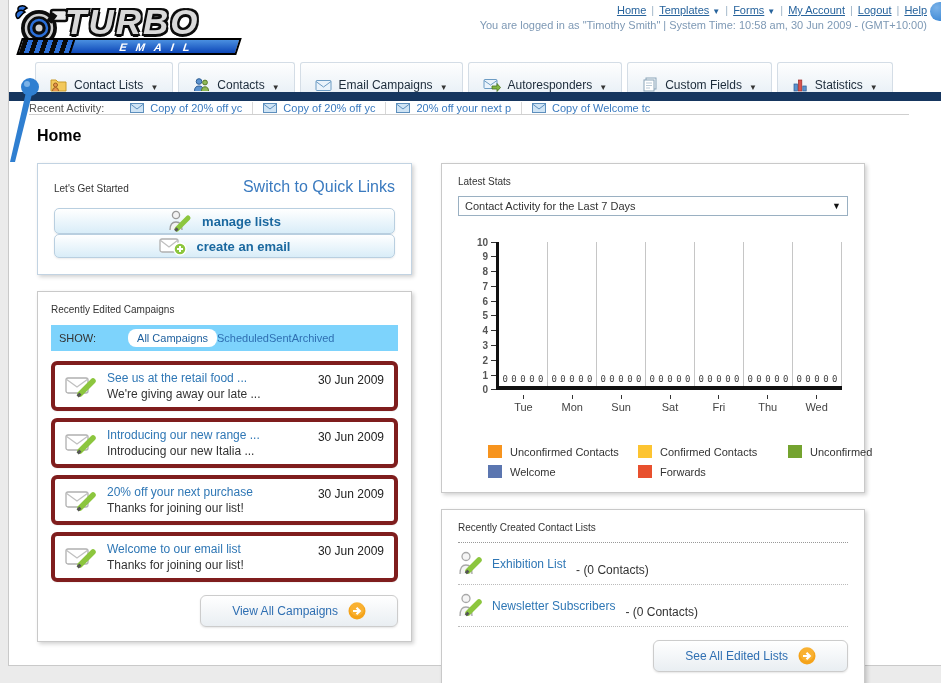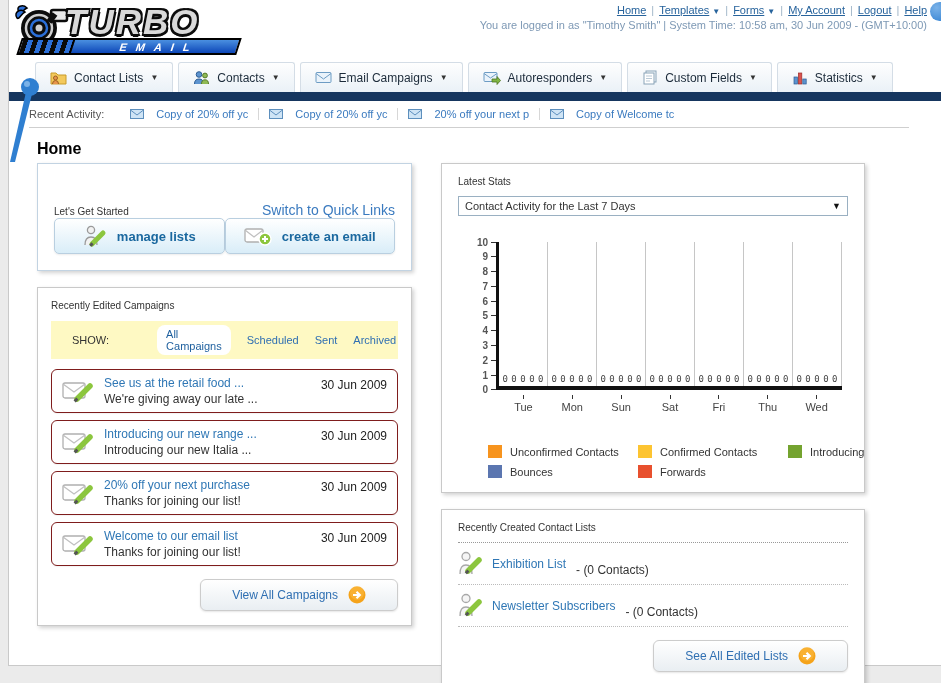--- a/index.html
+++ b/index.html
@@ -30,63 +30,63 @@
   .top-links .dd { color:#27639c; font-size:8px; }
   .login-line, .credits-line { font-size:11px; color:#7e99b5; margin-top:3px; }
 
   .corner-dot { position:absolute; right:-8px; top:2px; width:19px; height:19px; border-radius:50%;
       background:radial-gradient(circle at 35% 30%, #7ab2e8, #2f7fd1); }
 
   .pin-decoration { position:absolute; left:0; top:72px; width:40px; height:90px; z-index:5; }
 
   
   .tabbar { position:relative; padding-left:26px; height:30px; display:flex; gap:5px; }
-  .tab { display:inline-flex; align-items:center; gap:7px; padding:0 14px; height:30px;
+  .tab { display:inline-flex; align-items:flex-end; gap:7px; padding:0 14px; height:30px;
       background:linear-gradient(#fefefe,#eaf1f7); border:1px solid #d4dde6; border-bottom:none;
       border-radius:3px 3px 0 0; font-size:12px; color:#1c2b3a; cursor:pointer; white-space:nowrap; }
   .tab .caret { font-size:8px; color:#333; }
   .navy-bar { height:9px; background:#16365f; }
 
   
   .activity-wrap { padding:0 26px 0 20px; }
-  .activity-bar { display:flex; align-items:center; height:27px; border-bottom:1px solid #cfcfcf;
+  .activity-bar { display:flex; align-items:center; height:14px; border-bottom:1px solid #cfcfcf;
       font-size:11px; margin-right:6px; }
   .activity-label { color:#555; margin-right:16px; }
-  .activity-item { display:inline-flex; align-items:center; gap:12px; color:#3a7abf; padding:0 10px;
+  .activity-item { display:inline-flex; align-items:center; gap:6px; color:#3a7abf; padding:0 10px;
       border-right:1px solid #d7d7d7; cursor:pointer; white-space:nowrap; }
   .activity-item:last-child { border-right:none; }
 
   .page-title { margin:12px 0 0 28px; font-size:16px; font-weight:bold; color:#000; }
 
   
   .col-left  { position:absolute; left:28px;  top:163px; width:375px; }
   .col-right { position:absolute; left:432px; top:163px; width:424px; }
 
   .panel { background:#fff; border:1px solid #c9c9c9; box-shadow:2px 2px 4px rgba(0,0,0,0.18); }
   .panel-blue { border:1px solid #c2d3e2; }
   .panel-title { font-size:10px; color:#333; }
 
   
   .get-started { padding:14px 16px 16px; margin-bottom:16px; }
   .gs-head { display:flex; justify-content:space-between; align-items:baseline; }
-  .gs-link { font-size:14px; color:#3a7abf; cursor:pointer;margin-top:24px; }
-  .gs-buttons { display:flex; margin-top:0; }
+  .gs-link { font-size:16px; color:#3a7abf; cursor:pointer; }
+  .gs-buttons { display:flex; margin-top:12px;flex-direction:column; }
   .gs-btn { flex:1; height:36px; display:flex; align-items:center; justify-content:center; gap:10px;
       border:1px solid #b9cfe0; border-radius:5px; background:linear-gradient(#ffffff,#d9edf8);
       color:#1a689f; font-size:13px; font-weight:bold; cursor:pointer; box-shadow:0 1px 2px rgba(0,0,0,0.08); }
 
   
   .campaigns { padding:12px 13px 14px; }
-  .filterbar { background:#fef9c3; margin-top:10px; padding:4px 21px; font-size:11px;
-      display:flex; align-items:center; gap:16px; }
+  .filterbar { background:#7dd3fc; margin-top:10px; padding:4px 8px; font-size:11px;
+      display:flex; align-items:center; gap:0; }
   .show-label { color:#333; }
   .filter-link { color:#2f6fb2; cursor:pointer; }
   .filter-link.active { background:#fff; padding:3px 9px; border-radius:8px; color:#1d5f9e;margin-left:32px; }
   .camp-list { margin-top:10px; display:flex; flex-direction:column; gap:7px; }
-  .camp-item { border:1px solid #7f1d1d; border-radius:6px; background:#fff; padding:6px 10px;
+  .camp-item { border:4px solid #7f1d1d; border-radius:6px; background:#fff; padding:6px 10px;
       display:flex; align-items:center; gap:10px; box-shadow:0 1px 1px rgba(0,0,0,0.05); cursor:pointer; }
   .camp-text { flex:1; }
   .camp-title { font-size:12px; color:#2f77b5; cursor:pointer; }
   .camp-sub { font-size:12px; color:#333; margin-top:2px; }
   .camp-date { font-size:12px; color:#222; align-self:flex-start; margin-top:2px; }
   .panel-footer { display:flex; justify-content:flex-end; margin-top:13px; }
   .goto-btn { display:inline-flex; align-items:center; gap:10px; padding:6px 31px; border:1px solid #ccc;
       border-radius:6px; background:linear-gradient(#ffffff,#e9eef2); color:#2f6fb2; font-size:12px;
       cursor:pointer; box-shadow:0 1px 2px rgba(0,0,0,0.1); }
 
@@ -501,25 +501,25 @@
           <div class="legend-item">
             <span class="legend-swatch" style="background: rgb(247, 148, 30);"></span>
             <span>Unconfirmed Contacts</span>
           </div>
           <div class="legend-item">
             <span class="legend-swatch" style="background: rgb(253, 196, 49);"></span>
             <span>Confirmed Contacts</span>
           </div>
           <div class="legend-item">
             <span class="legend-swatch" style="background: rgb(116, 163, 47);"></span>
-            <span>Introducing</span>
+            <span>Unconfirmed</span>
           </div>
           <div class="legend-item">
             <span class="legend-swatch" style="background: rgb(91, 118, 176);"></span>
-            <span>Bounces</span>
+            <span>Welcome</span>
           </div>
           <div class="legend-item">
             <span class="legend-swatch" style="background: rgb(232, 80, 46);"></span>
             <span>Forwards</span>
           </div>
         </div>
     </div>
 
     <div class="panel contact-lists">
       <div class="panel-title">Recently Created Contact Lists</div>

